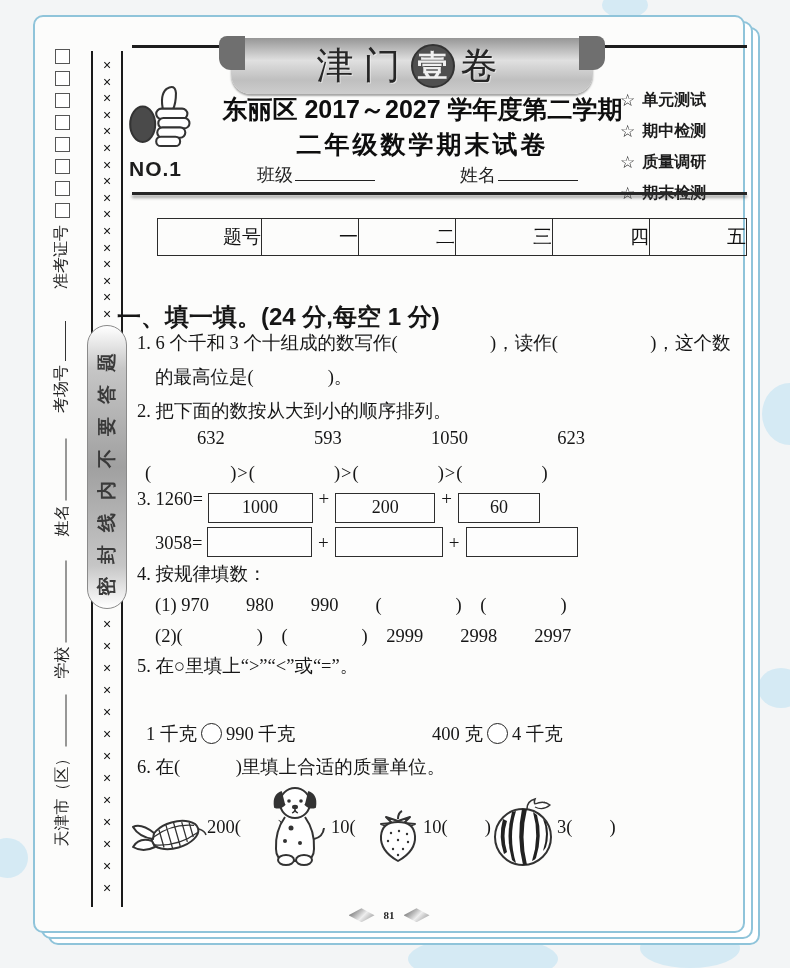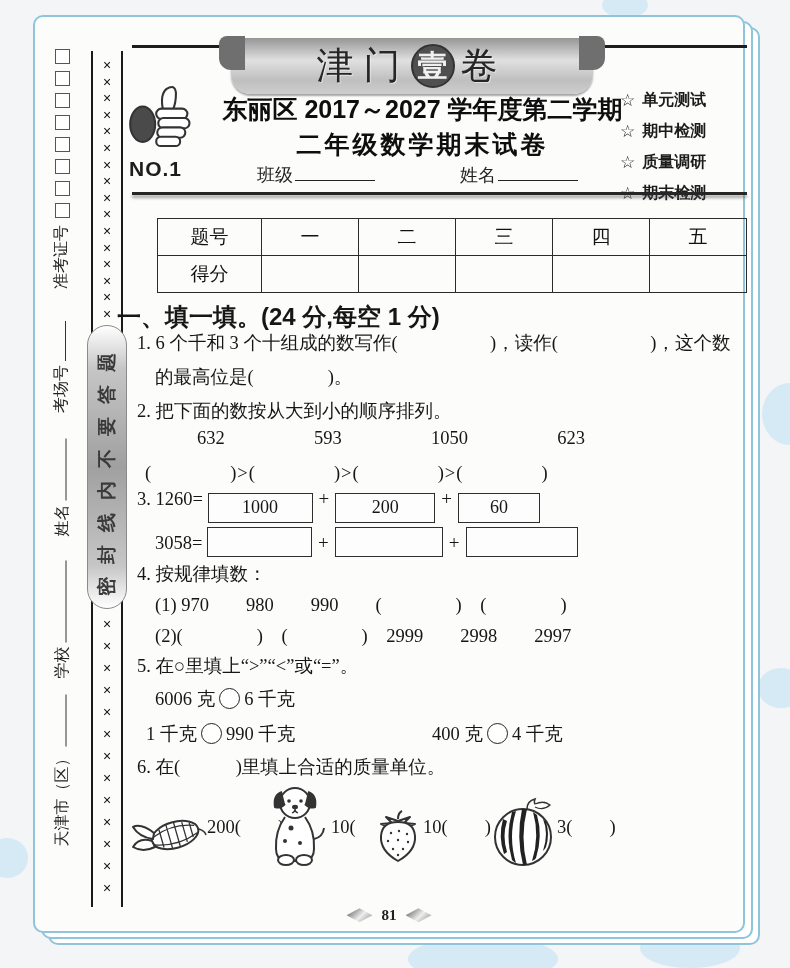--- a/index.html
+++ b/index.html
@@ -63,21 +63,21 @@
   .wline{display:inline-block;width:80px;border-bottom:1.5px solid #222;height:14px;margin-left:2px}
   .stars{position:absolute;left:585px;top:73px;display:flex;flex-direction:column;gap:10px;
          font-family:"Liberation Sans","DejaVu Sans",sans-serif;font-size:16px;font-weight:600;color:#1b1b1b}
   .srow{display:flex;align-items:center;gap:7px}
   .star{font-size:17px;font-weight:normal}
   .hrule{position:absolute;left:97px;top:175px;width:615px;height:2.5px;background:#262626;
          box-shadow:0 3px 3px rgba(80,80,80,.5)}
 
   
   .score{position:absolute;left:122px;top:201px;width:590px;border-collapse:collapse;table-layout:fixed}
-  .score td{border:1.6px solid #2b2b2b;height:37px;text-align:center;font-size:19px;color:#111}
+  .score td{border:1.6px solid #2b2b2b;height:37px;text-align:right;font-size:19px;color:#111}
   .score td:first-child{width:104px}
 
   
   .qa{position:absolute;left:82px;top:286px;width:632px;font-size:18.5px;color:#161616}
   .ln{position:absolute;white-space:nowrap}
   .heading{top:-2px;left:0;font-family:"Liberation Sans","DejaVu Sans",sans-serif;font-weight:bold;font-size:24px}
   .lq1a{top:27px;left:20px}
   .lq1b{top:61px;left:38px}
   .lq2{top:95px;left:20px}
   .lq2n{top:125px;left:80px;width:388px;display:flex;justify-content:space-between}
@@ -102,21 +102,21 @@
   .b105{width:105px}.b100{width:100px}.b82{width:82px}.b108{width:108px}.b112{width:112px}
   .plus{margin:0 6px;font-size:19px}
   .cmp{display:inline-block;width:21px;height:21px;border:1.7px solid #222;border-radius:50%;
        vertical-align:-4px;margin:0 4px;background:#fff}
 
   
   .pfooter{position:absolute;left:0;top:888px;width:100%;text-align:center}
   .diamond{display:inline-block;width:26px;height:14px;margin:0 9px;vertical-align:middle;
            background:linear-gradient(135deg,#555,#eee 55%,#888);
            clip-path:polygon(50% 0,100% 50%,50% 100%,0 50%)}
-  .pnum{font-weight:bold;font-size:15px;vertical-align:middle}
+  .pnum{font-weight:bold;font-size:11px;vertical-align:middle}
 </style>
 </head>
 <body>
 
 <div class="cloud c1"></div>
 <div class="cloud c2"></div>
 <div class="cloud c3"></div>
 <div class="cloud c4"></div>
 <div class="cloud c5"></div>
 <div class="cloud c6"></div>
@@ -224,28 +224,20 @@
   <table class="score">
     <tbody>
         <tr>
       <td>题号</td>
       <td>一</td>
       <td>二</td>
       <td>三</td>
       <td>四</td>
       <td>五</td>
     </tr>
-    <tr>
-      <td>得分</td>
-      <td></td>
-      <td></td>
-      <td></td>
-      <td></td>
-      <td></td>
-    </tr>
   </tbody>
     </table>
 
   <div class="qa">
     <div class="ln heading">一、填一填。(24 分,每空 1 分)</div>
     <div class="ln lq1a">1. 6 个千和 3 个十组成的数写作(　　　　　)，读作(　　　　　)，这个数</div>
     <div class="ln lq1b">的最高位是(　　　　)。</div>
     <div class="ln lq2">2. 把下面的数按从大到小的顺序排列。</div>
     <div class="ln lq2n">
       <span>632</span>
@@ -260,21 +252,20 @@
     </div>
     <div class="ln lq3b">
       <span>3058=</span>
       <span class="abox b105"></span><span class="plus">+</span><span class="abox b108"></span><span class="plus">+</span><span class="abox b112"></span>
     </div>
     <div class="ln lq4">4. 按规律填数：</div>
     <div class="ln lq4a">(1) 970　　980　　990　　(　　　　)　(　　　　)</div>
     <div class="ln lq4b">(2)(　　　　)　(　　　　)　2999　　2998　　2997</div>
     <div class="ln lq5">5. 在○里填上“&gt;”“&lt;”或“=”。</div>
     <div class="ln lq5a">
-      <span><span>6006 克</span><span class="cmp"></span><span>6 千克</span></span>
     </div>
     <div class="ln lq5b">
       <span class="q5cell"><span>1 千克</span><span class="cmp"></span><span>990 千克</span></span>
       <span><span>400 克</span><span class="cmp"></span><span>4 千克</span></span>
     </div>
     <div class="ln lq6">6. 在(　　　)里填上合适的质量单位。</div>
     <div class="ln lfigs">
       <div class="fig fw1">
         <div class="icb">
           <svg viewBox="0 0 76 60" width="76" height="60">

